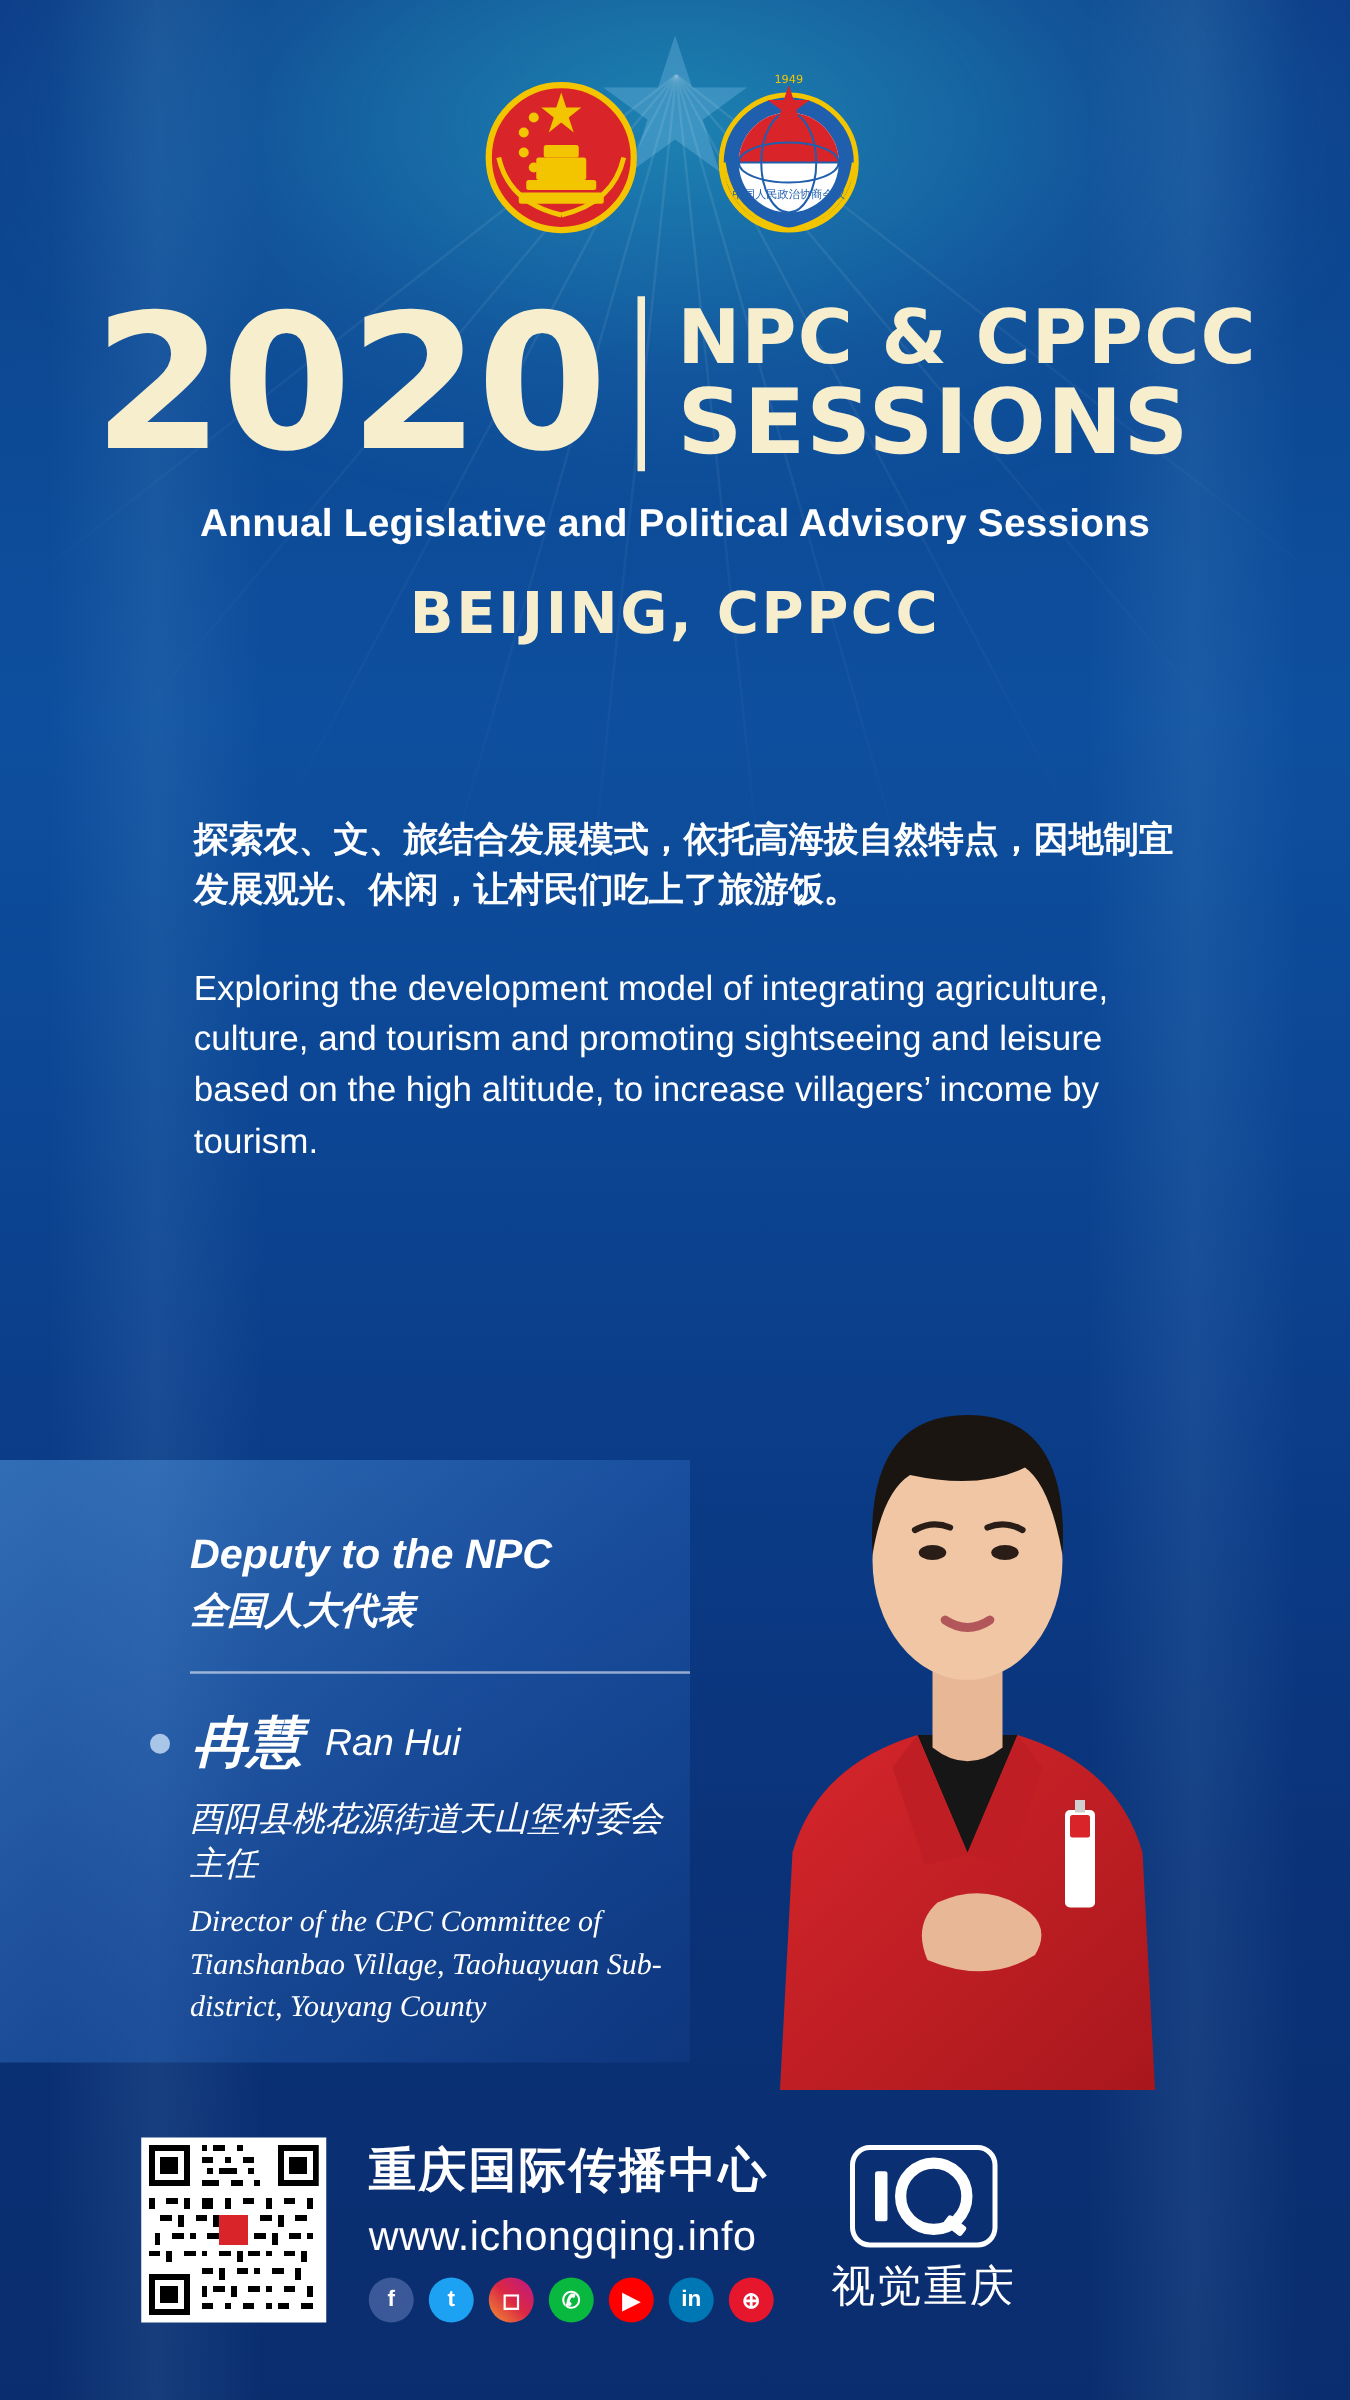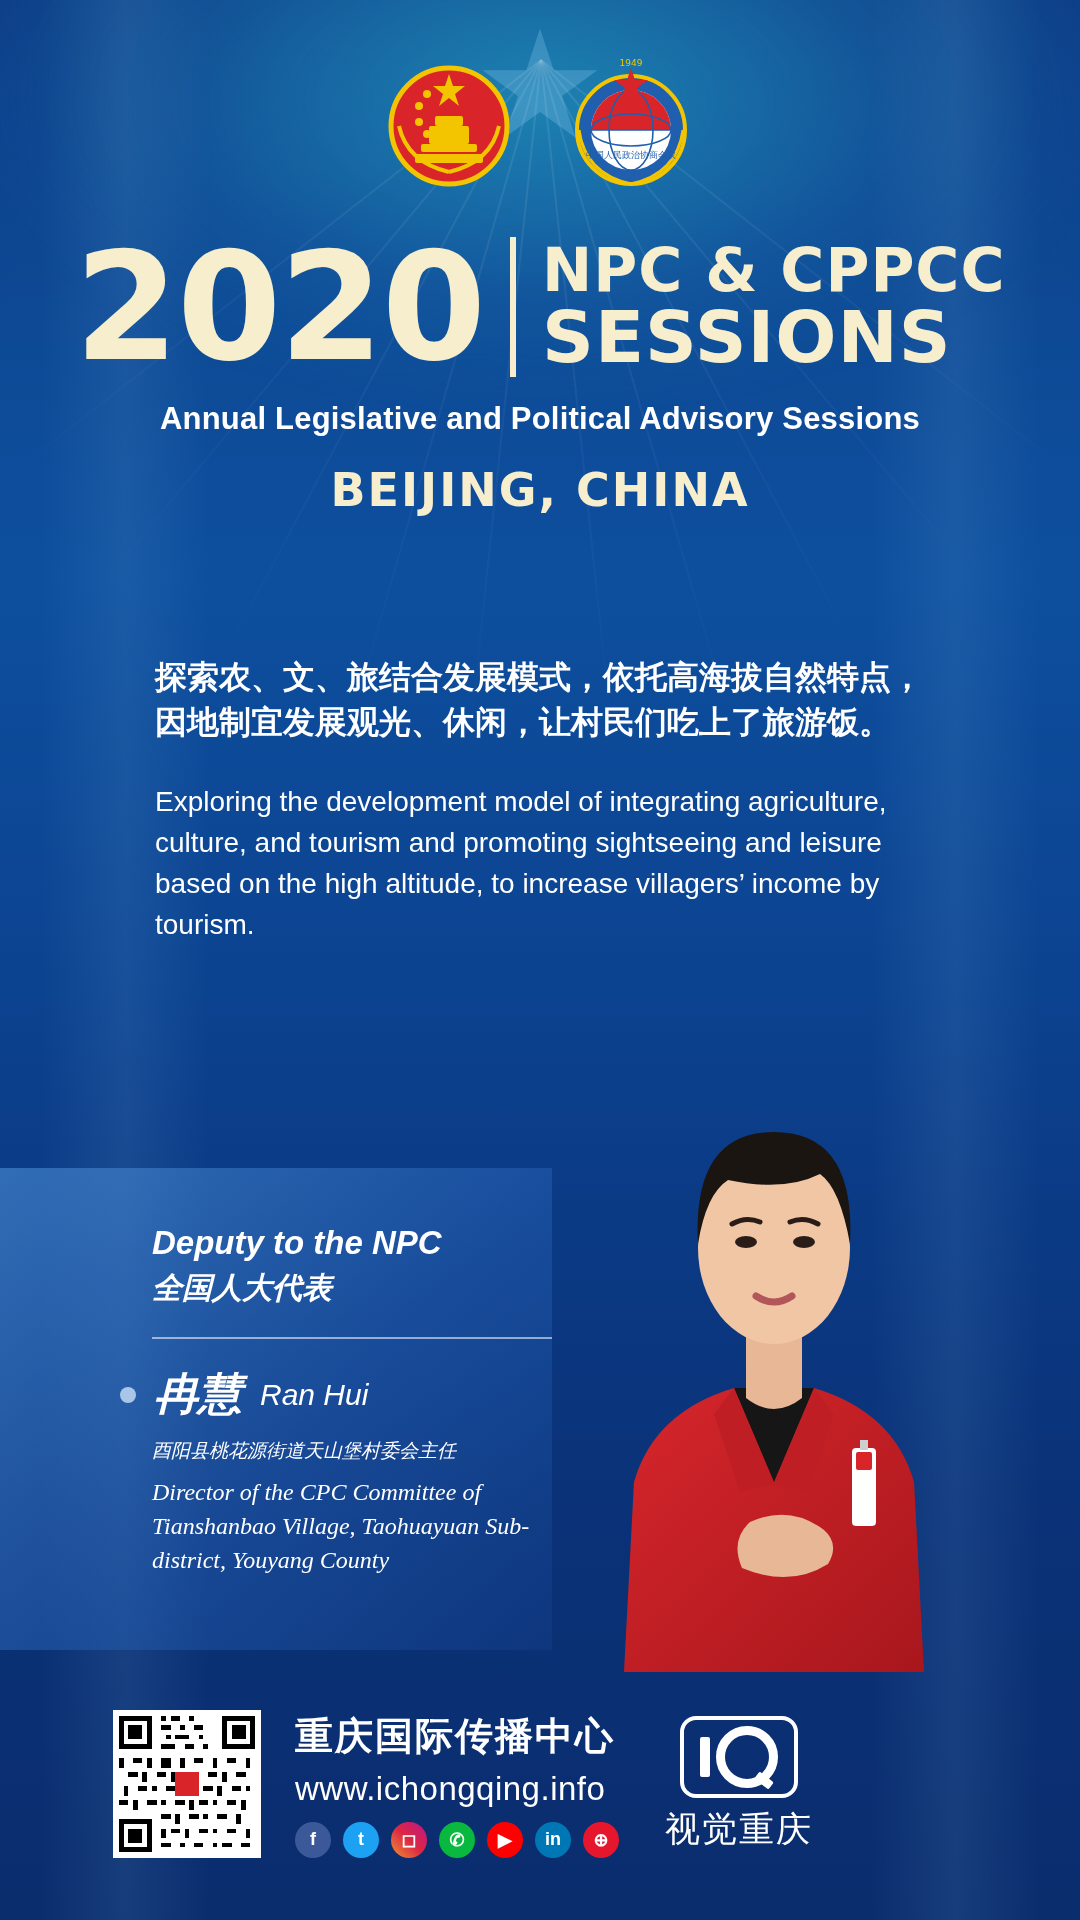--- a/index.html
+++ b/index.html
@@ -56,22 +56,22 @@
     letter-spacing:1px;
   }
   .npc .l1{font-size:60px;line-height:1.02;text-align:right;}
   .npc .l2{font-size:72px;line-height:1.02;}
   .subtitle{margin-top:22px;color:#ffffff;font-size:31px;font-weight:bold;letter-spacing:.2px;}
   .city{margin-top:26px;color:#f7eecd;font-family:"DejaVu Sans", sans-serif;font-weight:bold;font-size:46px;letter-spacing:2px;}
 
   
   .quote{position:absolute;top:655px;left:155px;width:790px;z-index:5;}
   .quote-cn{
-    color:#ffffff;font-size:32px;line-height:1.42;font-weight:bold;
-    font-family:Liberation Sans, sans-serif;
+    color:#ffffff;font-size:28px;line-height:1.42;font-weight:bold;
+    font-family:Liberation Mono, monospace;
   }
   .quote-en{
     margin-top:36px;color:#ffffff;font-size:28px;line-height:1.46;
   }
 
   
   .photo{position:absolute;right:96px;bottom:248px;width:420px;height:620px;z-index:4;}
 
   
   .panel{
@@ -80,21 +80,21 @@
     font-style:italic;
   }
   .panel-inner{padding:56px 0 0 152px;}
   .role-en{color:#ffffff;font-size:33px;font-weight:bold;}
   .role-cn{color:#ffffff;font-size:30px;font-weight:bold;margin-top:6px;font-family:"DejaVu Sans", sans-serif;}
   .divider{width:400px;height:2px;background:rgba(255,255,255,.55);margin:28px 0 26px 0;}
   .nameline{display:flex;align-items:center;gap:18px;}
   .dot{width:16px;height:16px;border-radius:50%;background:#a9c6e8;flex:0 0 auto;margin-left:-32px;}
   .name-cn{color:#ffffff;font-size:44px;font-weight:bold;font-family:"DejaVu Sans", sans-serif;}
   .name-en{color:#ffffff;font-size:30px;}
-  .title-cn{color:#ffffff;font-size:19px;line-height:1.32;margin-top:14px;font-family:"DejaVu Sans", sans-serif;}
+  .title-cn{color:#ffffff;font-size:27px;line-height:1.32;margin-top:14px;font-family:"DejaVu Sans", sans-serif;}
   .title-en{color:#ffffff;font-size:24px;line-height:1.42;margin-top:12px;font-family:"Liberation Serif", serif;}
 
   
   .footer{position:absolute;left:0;bottom:0;width:926px;height:248px;z-index:6;}
   .footer-row{display:flex;align-items:center;justify-content:center;gap:34px;padding-top:38px;}
   .qr{width:148px;height:148px;background:#fff;padding:6px;box-sizing:border-box;}
   .qr svg{display:block;}
   .brand{color:#ffffff;}
   .brand-cn{font-size:38px;font-weight:bold;letter-spacing:2px;font-family:"DejaVu Sans", sans-serif;}
   .brand-url{font-size:33px;margin-top:8px;letter-spacing:.5px;}
@@ -176,21 +176,21 @@
   <div class="titleblock">
     <div class="titlerow">
       <div class="year">2020</div>
       <div class="vbar"></div>
       <div class="npc">
         <div class="l1">NPC &amp; CPPCC</div>
         <div class="l2">SESSIONS</div>
       </div>
     </div>
     <div class="subtitle">Annual Legislative and Political Advisory Sessions</div>
-    <div class="city">BEIJING, CHINA</div>
+    <div class="city">BEIJING, CPPCC</div>
   </div>
 
   <div class="quote">
     <div class="quote-cn">探索农、文、旅结合发展模式，依托高海拔自然特点，因地制宜发展观光、休闲，让村民们吃上了旅游饭。</div>
     <div class="quote-en">Exploring the development model of integrating agriculture, culture, and tourism and promoting sightseeing and leisure based on the high altitude, to increase villagers’ income by tourism.</div>
   </div>
 
   <div class="photo">
     <svg width="420" height="620" viewBox="0 0 420 620">
       <defs>

